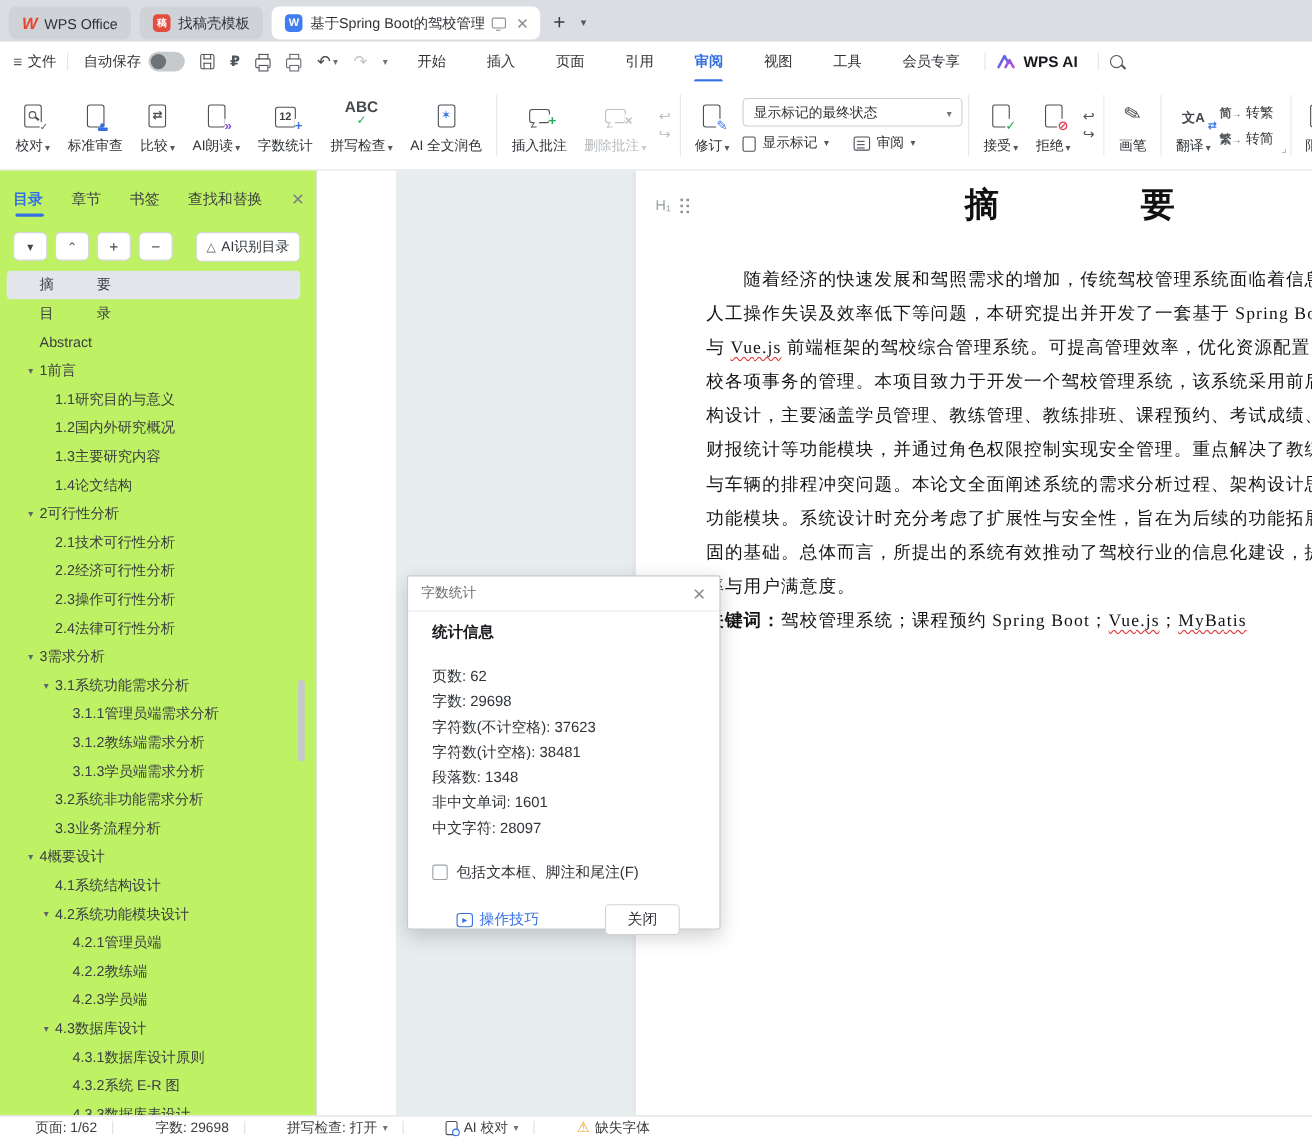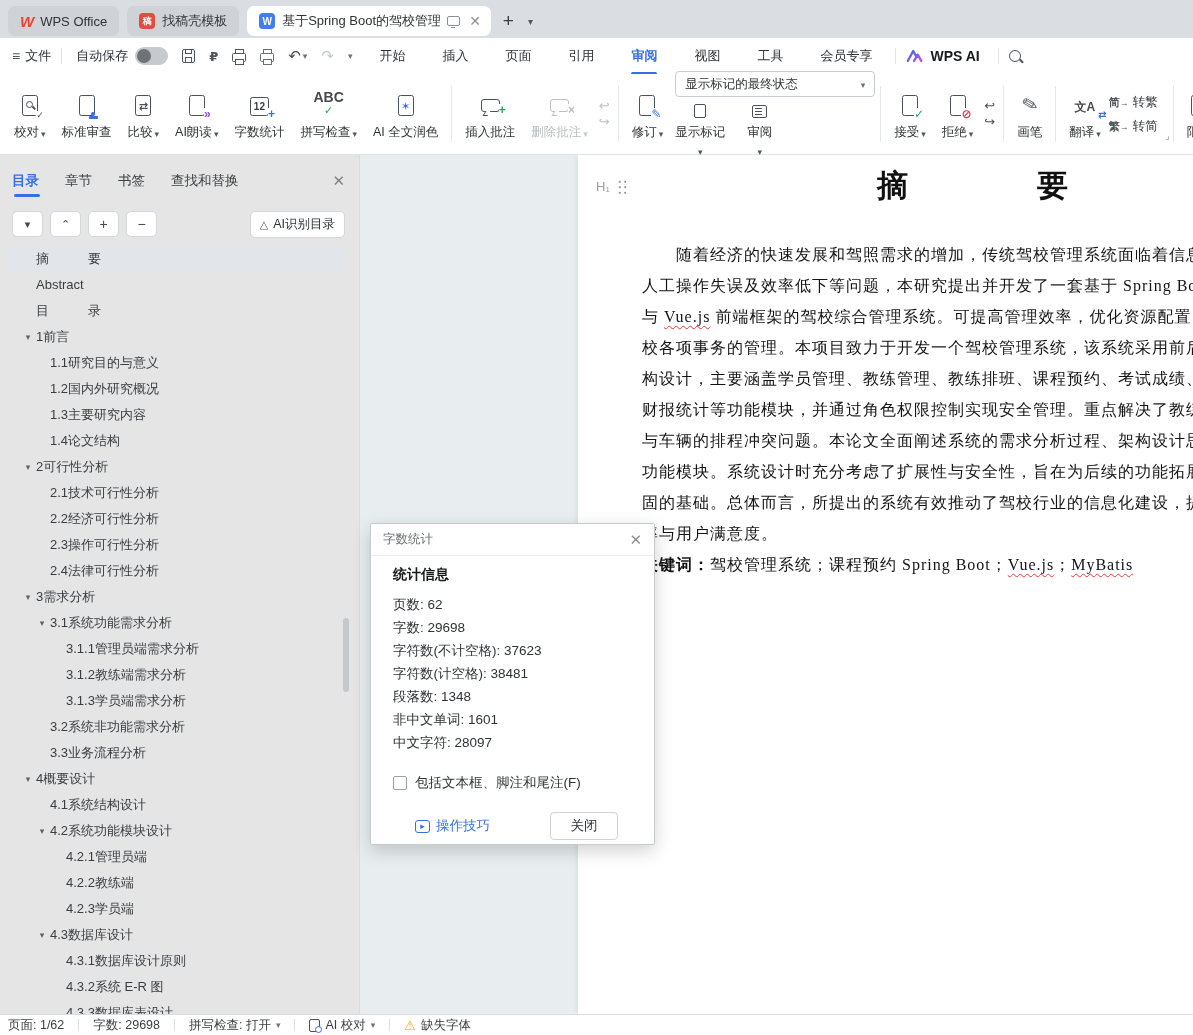--- a/index.html
+++ b/index.html
@@ -77,37 +77,37 @@
   .abc-stack .ic-check { font-size:11px; margin-top:1px; }
   .bubic { width:19px; height:13px; border:1.6px solid #4c5156; border-radius:3px; position:relative; background:#fff; margin-bottom:4px; }
   .bubic.dis { border-color:#bcc0c4; }
   .bubic::after { content:""; position:absolute; left:2px; bottom:-5px; width:4px; height:4px; background:#fff; border-left:1.6px solid #4c5156; border-bottom:1.6px solid #4c5156; transform:skewX(-30deg); }
   .bubic.dis::after { border-color:#bcc0c4; }
   .minicol { display:flex; flex-direction:column; gap:2px; font-size:13px; line-height:1.1; align-self:center; padding:0 3px; }
   .grp3col { display:flex; flex-direction:column; gap:7px; justify-content:center; margin-left:4px; }
   .msel { width:200px; height:26px; border:1px solid #c9cdd1; border-radius:4px; display:flex; align-items:center; justify-content:space-between; padding:0 9px; font-size:12.5px; color:#2f3337; background:#fff; }
   .msel .car::before { font-size:9px; color:#6e7377; }
   .srow { display:flex; gap:22px; align-items:center; }
-  .sbtn { display:flex; align-items:center; gap:6px; font-size:12.5px; color:#2f3337;flex-direction:column; }
+  .sbtn { display:flex; align-items:center; gap:6px; font-size:12.5px; color:#2f3337; }
   .twodoc { width:12px; height:14px; border:1.4px solid #4c5156; border-radius:2px; background:#fff; position:relative; }
   .twodoc::before { content:""; position:absolute; left:3px; top:-4px; width:12px; height:14px; border:1.4px solid #4c5156; border-radius:2px; background:#fff; z-index:-1; }
   .winic { width:15px; height:13px; border:1.4px solid #4c5156; border-radius:2px; position:relative; }
   .winic::before { content:""; position:absolute; left:2px; top:2.5px; width:7px; height:1.3px; background:#4c5156; box-shadow:0 3px 0 #4c5156, 0 6px 0 #4c5156; }
   .penic::before { content:"✎"; font-size:19px; color:#50555a; display:inline-block; transform:rotate(-15deg); }
   .transic { position:relative; font-size:12px; font-weight:700; color:#44484c; }
   .transic .ic-swap { position:absolute; right:-11px; bottom:-4px; font-size:10px; font-weight:700; }
   .ccrow { display:flex; align-items:center; gap:4px; font-size:12.5px; color:#2f3337; white-space:nowrap; }
   .ccglyph { font-size:11px; font-weight:700; color:#50555a; }
   .ccglyph .arr { font-size:9px; }
   .cornermark::before { content:"⌟"; color:#9aa0a5; font-size:10px; }
   .grp6col { display:flex; flex-direction:column; gap:7px; position:relative; padding-right:10px; }
   .grp6col .cornermark { position:absolute; right:-2px; bottom:-8px; }
 
   
-  .sidebar { position:absolute; left:0; top:155px; width:360px; height:859px; background:#e5e5e5; border-right:1px solid #d9dde0; overflow:hidden; }
+  .sidebar { position:absolute; left:0; top:155px; width:288px; height:859px; background:#bef264; border-right:1px solid #d9dde0; overflow:hidden; }
   .stabs { display:flex; align-items:center; gap:26px; padding:12px 14px 0 12px; font-size:13.5px; color:#3c3f43; position:relative; height:40px; }
   .stab { position:relative; white-space:nowrap; }
   .stab.active { color:#3470e4; font-weight:700; }
   .stab.active::after { content:""; position:absolute; left:2px; bottom:-7px; width:26px; height:3px; border-radius:2px; background:#3470e4; }
   .stabs-close { margin-left:auto; color:#7c8186; font-size:15px; }
   .stools { display:flex; align-items:center; gap:7px; padding:14px 14px 0 12px; height:44px; }
   .stool-btn { width:31px; height:26px; border:1px solid #d3d6da; border-radius:5px; background:#fff; display:flex; align-items:center; justify-content:center; font-size:12px; color:#44484c; }
   .ai-outline-btn { margin-left:auto; height:27px; border:1px solid #d3d6da; border-radius:5px; background:#fff; display:flex; align-items:center; gap:5px; padding:0 9px; font-size:12.5px; color:#2f3337; }
   .ai-tri { color:#55595d; font-size:11px; }
   .tree { position:absolute; left:0; top:91px; right:0; bottom:0; overflow:hidden; }
@@ -131,38 +131,38 @@
   .doc-body { position:absolute; left:64px; top:84px; font-family:"Liberation Serif","DejaVu Serif",serif; font-size:16px; color:#141414; }
   .doc-line { height:31px; line-height:31px; white-space:pre; letter-spacing:1px; }
   .seg-bold { font-weight:700; }
   .seg-squiggle { text-decoration-line:underline; text-decoration-style:wavy; text-decoration-color:#e03a3a; text-decoration-thickness:1px; text-underline-offset:3px; }
 
   
   .dialog { position:absolute; left:370px; top:523px; width:285px; height:322px; background:#fff; border:1px solid #c6cacd; border-radius:2px; box-shadow:0 6px 18px rgba(0,0,0,.18); z-index:50; }
   .dlg-head { height:32px; display:flex; align-items:center; justify-content:space-between; padding:0 12px; border-bottom:1px solid #ececec; font-size:12.5px; color:#6b6f73; }
   .dlg-close { color:#8b9095; font-size:15px; }
   .dlg-body { padding:10px 16px 0 22px; }
-  .dlg-section { font-size:14px; font-weight:700; color:#17191c; margin-bottom:9px; }
+  .dlg-section { font-size:14px; font-weight:700; color:#17191c; margin-bottom:19px; }
   .stat-row { font-size:13.5px; color:#2f3337; line-height:23px; white-space:pre; }
   .dlg-check { display:flex; align-items:center; gap:8px; margin-top:20px; font-size:13.5px; color:#2f3337; }
   .checkbox { width:14px; height:14px; border:1px solid #9aa0a5; border-radius:2px; background:#fff; flex:0 0 auto; }
   .dlg-foot { display:flex; align-items:center; justify-content:space-between; padding:20px 20px 0 22px; }
   .tips-link { display:flex; align-items:center; gap:6px; color:#3470e4; font-size:13.5px; }
   .play-ic { width:15px; height:13px; border:1.4px solid #3470e4; border-radius:3px; display:flex; align-items:center; justify-content:center; }
   .play-ic::after { content:"▸"; font-size:9px; color:#3470e4; line-height:1; }
   .close-btn { width:68px; height:28px; border:1px solid #d0d3d6; border-radius:4px; background:#fff; font-size:13.5px; color:#2f3337; display:flex; align-items:center; justify-content:center; }
 
   
   .statusbar { position:absolute; left:0; top:1014px; width:1193px; height:21px; background:#fff; border-top:1px solid #d9dde0; display:flex; align-items:center; font-size:12.5px; color:#3a3d41; padding:0 8px; }
   .sdiv { width:1px; height:12px; background:#dcdfe2; margin:0 14px; }
   .scaret { font-size:9px; color:#6e7377; margin-left:5px; }
   .warnic::before { content:"⚠"; color:#f0a41c; font-size:13px; margin-right:5px; }
   .aidoc { width:11px; height:13px; border:1.4px solid #4c5156; border-radius:2px; position:relative; margin-right:5px; }
   .aidoc::after { content:""; position:absolute; right:-3px; bottom:-2px; width:5px; height:5px; border:1.4px solid #3470e4; border-radius:50%; background:#fff; }
-  .sitem { display:flex; align-items:center; white-space:nowrap; }
+  .sitem { display:flex; align-items:center; white-space:nowrap;margin-left:24px; }
 </style>
 </head>
 <body>
 
 <div class="tabbar">
   <div class="tab">
     <span class="logo-w">W</span>
     <span class="tab-label">WPS Office</span>
   </div>
   <div class="tab">
@@ -452,25 +452,25 @@
     </span>
   </div>
   <div class="tree">
 
   <div class="tree-item lvl0 selected">
         <span class="tree-arrow"></span>
         <span class="tree-label">摘　　　要</span>
       </div>
       <div class="tree-item lvl0">
         <span class="tree-arrow"></span>
+        <span class="tree-label">目　　　录</span>
+      </div>
+      <div class="tree-item lvl0">
+        <span class="tree-arrow"></span>
         <span class="tree-label">Abstract</span>
-      </div>
-      <div class="tree-item lvl0">
-        <span class="tree-arrow"></span>
-        <span class="tree-label">目　　　录</span>
       </div>
       <div class="tree-item lvl0 has-arrow">
         <span class="tree-arrow"></span>
         <span class="tree-label">1前言</span>
       </div>
       <div class="tree-item lvl1">
         <span class="tree-arrow"></span>
         <span class="tree-label">1.1研究目的与意义</span>
       </div>
       <div class="tree-item lvl1">

